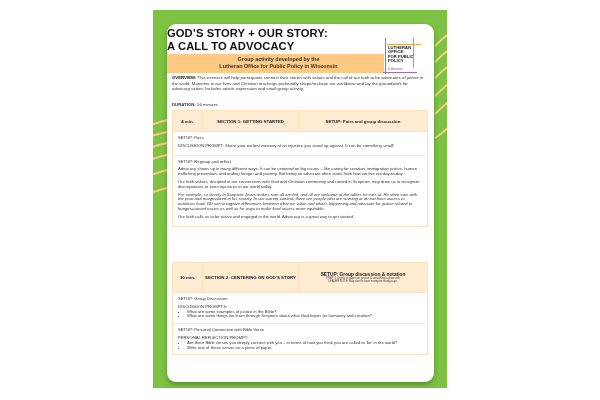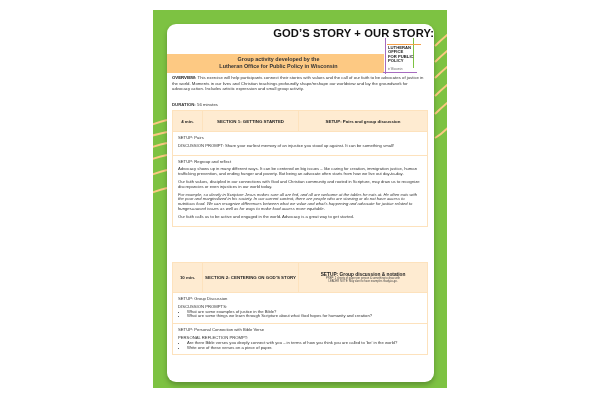--- a/index.html
+++ b/index.html
@@ -1,20 +1,20 @@
 <!DOCTYPE html>
 <html><head>
 <meta charset="utf-8">
 <style>
   html,body{margin:0;padding:0;}
   body{width:600px;height:400px;background:#ffffff;position:relative;overflow:hidden;font-family:"Liberation Sans",sans-serif;color:#222;}
   .green{position:absolute;left:153px;top:10px;width:294px;height:378px;background:#7dc242;overflow:hidden;}
   .stripes{position:absolute;left:0;top:0;width:294px;height:378px;}
   .card{position:absolute;left:167px;top:24px;width:267px;height:358px;background:#fff;border-radius:9px;box-shadow:0 3px 5px rgba(0,0,0,0.25);overflow:hidden;}
-  .title{position:absolute;left:0;width:267px;top:3px;text-align:right;font-weight:bold;font-size:11.2px;line-height:13px;letter-spacing:0.1px;color:#111;}
+  .title{position:absolute;left:0;width:267px;top:3px;text-align:left;font-weight:bold;font-size:11.2px;line-height:13px;letter-spacing:0.1px;color:#111;}
   .subbox{position:absolute;left:0;top:30px;width:217px;height:19px;background:#fdc983;}
   .subtext{position:absolute;left:0;top:32px;width:223px;text-align:center;font-weight:bold;font-size:5.4px;line-height:6.6px;color:#333;}
   .logo{position:absolute;left:216px;top:14px;width:38px;height:36px;}
   .logo .l1{position:absolute;left:2px;top:0;width:1px;height:36px;background:#a66bbf;}
   .logo .l2{position:absolute;left:0;top:34px;width:34px;height:1px;background:#a66bbf;}
   .logo .l3{position:absolute;left:30px;top:0;width:1px;height:30px;background:#7dc242;}
   .logo .l4{position:absolute;left:4px;top:6px;width:34px;height:1px;background:#f3a04a;}
   .logo .lt{position:absolute;left:5px;top:8px;font-size:4.2px;line-height:4.4px;font-weight:bold;color:#222;width:28px;}
   .logo .ls{position:absolute;left:5px;top:30px;font-size:2.6px;color:#666;}
   .ov{position:absolute;left:5px;top:51px;width:255px;font-size:4.3px;line-height:5.6px;color:#333;}
@@ -52,20 +52,21 @@
       <path d="M 282 86 Q 290 78 300 70"></path>
       <path d="M 282 104 Q 290 96 300 88"></path>
       <path d="M 282 128 Q 292 122 300 112"></path>
     </g>
   </svg>
 </div>
 
 <div class="card">
   <div class="title">
     <div>GOD’S STORY + OUR STORY:</div>
+    <div>A CALL TO ADVOCACY</div>
   </div>
   <div class="subbox"></div>
   <div class="subtext">
     <div>Group activity developed by the</div>
     <div>Lutheran Office for Public Policy in Wisconsin</div>
   </div>
   <div class="logo">
     <div class="l1"></div>
       <div class="l2"></div>
       <div class="l3"></div>

